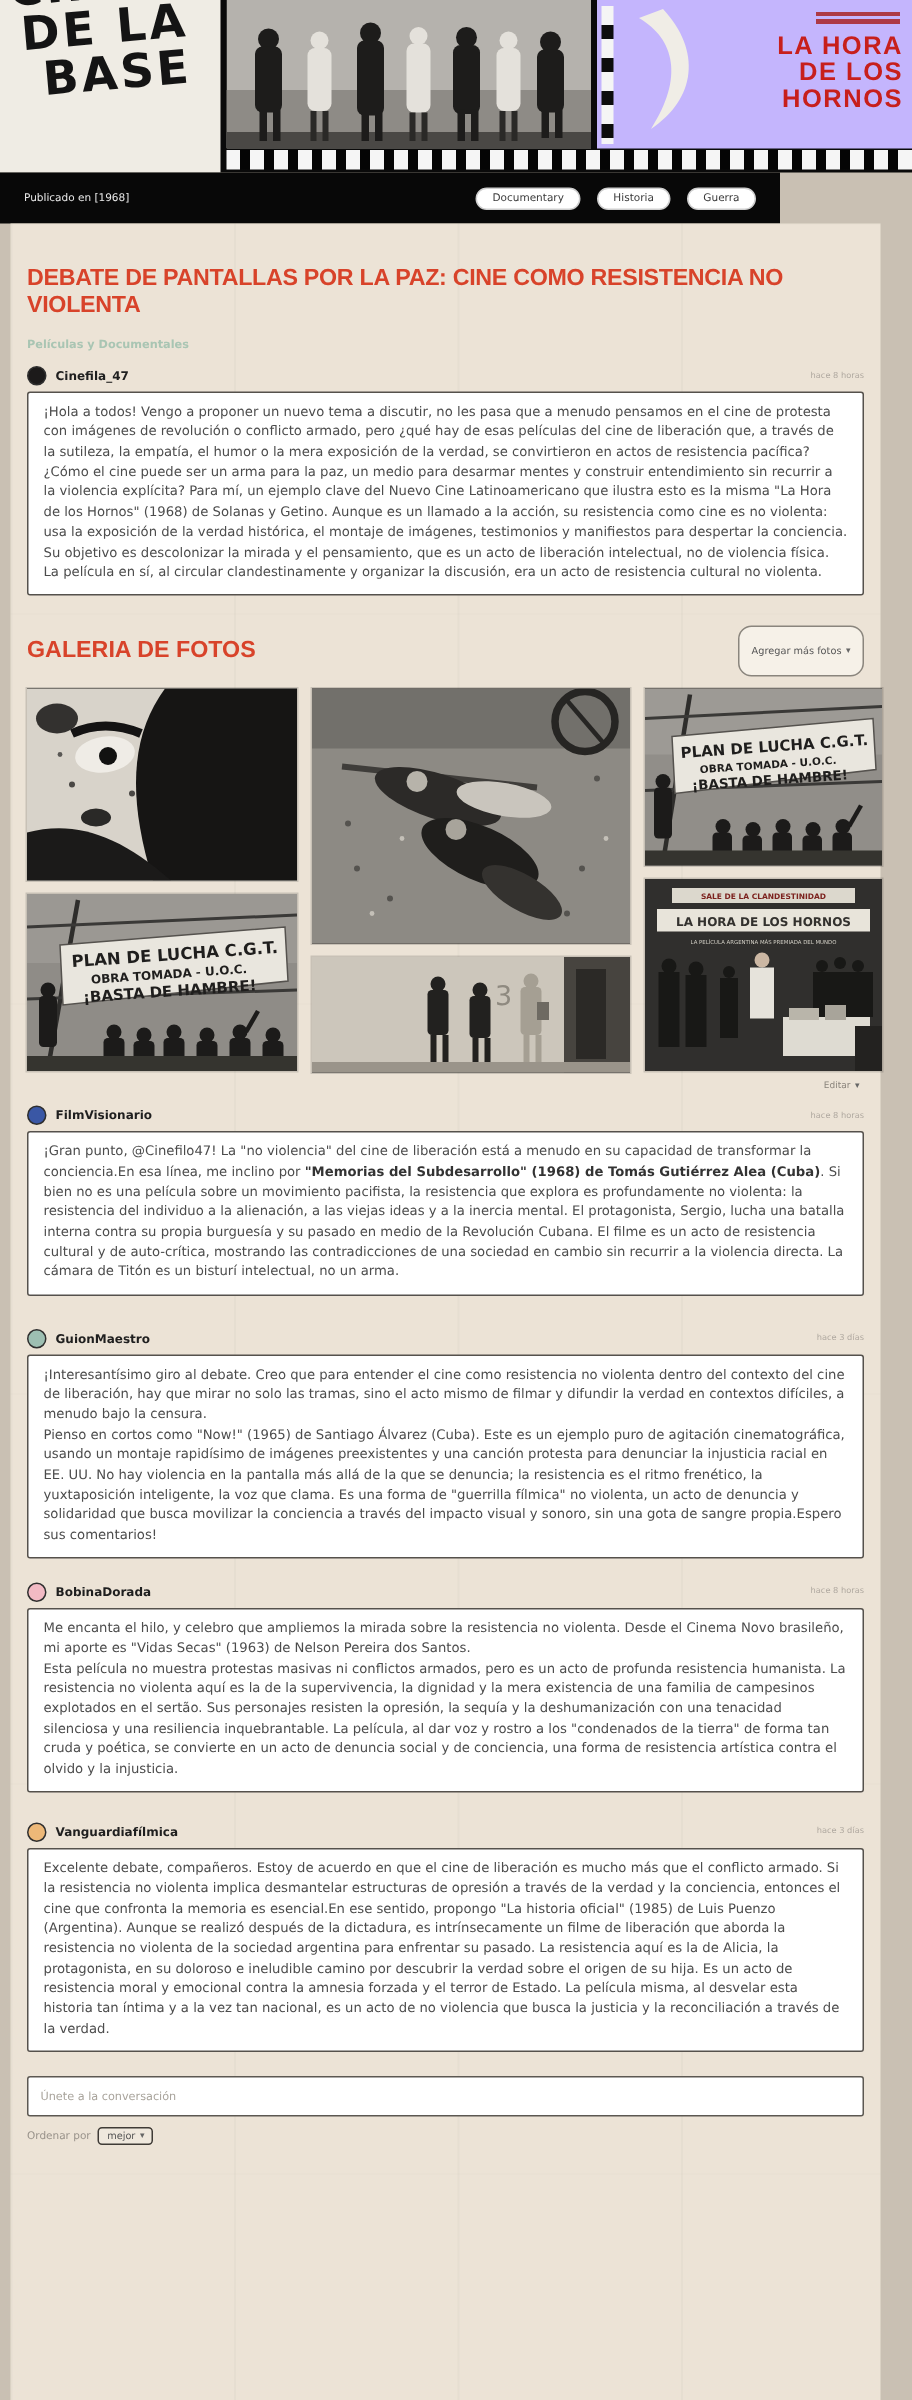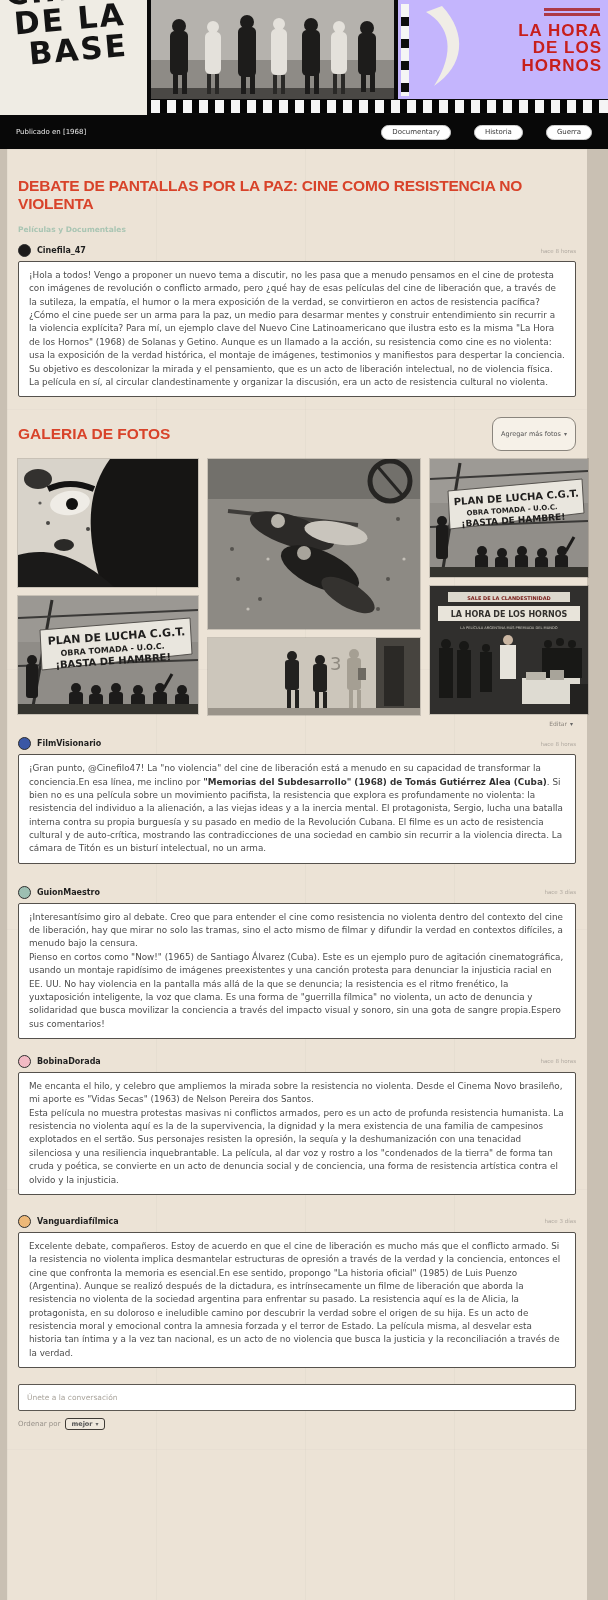--- a/index.html
+++ b/index.html
@@ -23,24 +23,24 @@
   .poster-text{position:absolute;right:6px;top:22px;text-align:right;
     font-family:"Liberation Sans","DejaVu Sans",sans-serif;font-weight:bold;
     font-size:17px;line-height:1.02;color:#c71f1c;letter-spacing:1px;}
   .poster-smallmarks{position:absolute;right:8px;top:8px;width:56px;height:8px;
     background:linear-gradient(#a71a18 0 3px,transparent 3px 5px,#a71a18 5px 8px);opacity:.8;}
   .sprockets-v{position:absolute;left:3px;top:4px;width:8px;height:92px;
     background:repeating-linear-gradient(#f5f5f5 0 13px,#0d0d0d 13px 22px);}
   .perforations{position:absolute;left:151px;right:0;bottom:2px;height:13px;
     background:repeating-linear-gradient(90deg,#f5f5f5 0 9px,#050505 9px 16px);}
   
-  .metabar{width:608px;height:34px;background:#080808;display:flex;align-items:center;
+  .metabar{width:520px;height:34px;background:#080808;display:flex;align-items:center;
     padding:0 16px;box-sizing:border-box;}
   .published{color:#e9e9e9;font-size:7px;}
-  .tags{margin-left:auto;display:flex;gap:23px;text-align:center;}
+  .tags{margin-left:auto;display:flex;gap:11px;text-align:center;}
   .tag-pill{background:#ffffff;color:#3a3a3a;border-radius:10px;padding:3px 10px;
     font-size:7px;line-height:1;border:1px solid #cfcfcf;}
   
   .content{position:relative;margin:0 7px;width:580px;background:#ece3d6;min-height:1451px;
     box-sizing:border-box;padding-top:2px;
     background-image:
       linear-gradient(90deg,rgba(0,0,0,0.025) 1px,transparent 1px),
       linear-gradient(rgba(0,0,0,0.015) 1px,transparent 1px);
     background-size:149px 100%,100% 260px;}
   .thread-title{margin:26px 11px 0;color:#d8432a;
@@ -73,21 +73,21 @@
   .composer{margin:16px 11px 0;}
   .composer input{width:100%;box-sizing:border-box;height:27px;background:#fff;
     border:1.5px solid #5c5852;border-radius:2px;padding:4px 8px;
     font-family:"DejaVu Sans",sans-serif;font-size:7.5px;color:#444;
     vertical-align:top;outline:none;}
   .composer input::placeholder{color:#a9a49c;}
   .sort-row{display:flex;align-items:center;gap:5px;margin:7px 11px 0;
     font-size:7px;color:#98928a;}
   .sort-select{display:flex;align-items:center;gap:3px;border:1.6px solid #3f3b36;
     border-radius:3px;padding:1px 5px;background:#efe8dd;
-    font-size:6.5px;font-weight:bold;color:#555;}
+    font-size:6.5px;font-weight:normal;color:#555;}
   .chev{font-size:6px;color:#666;line-height:1;}
 </style>
 </head>
 <body>
 
 <div class="page">
 
   <div class="banner">
     <div class="graffiti-panel">
       <div class="graffiti">

